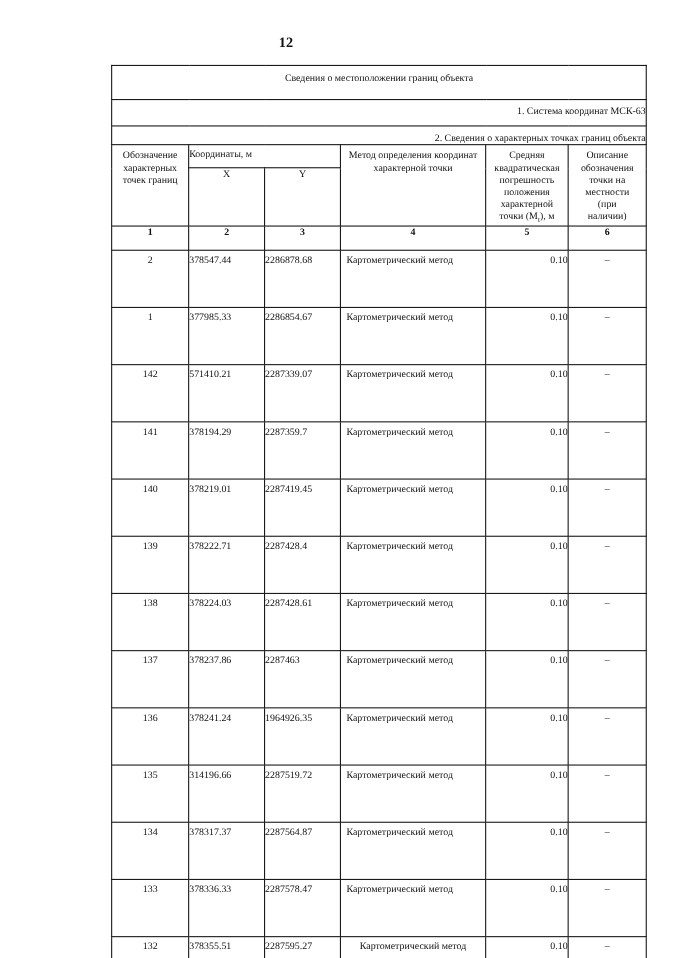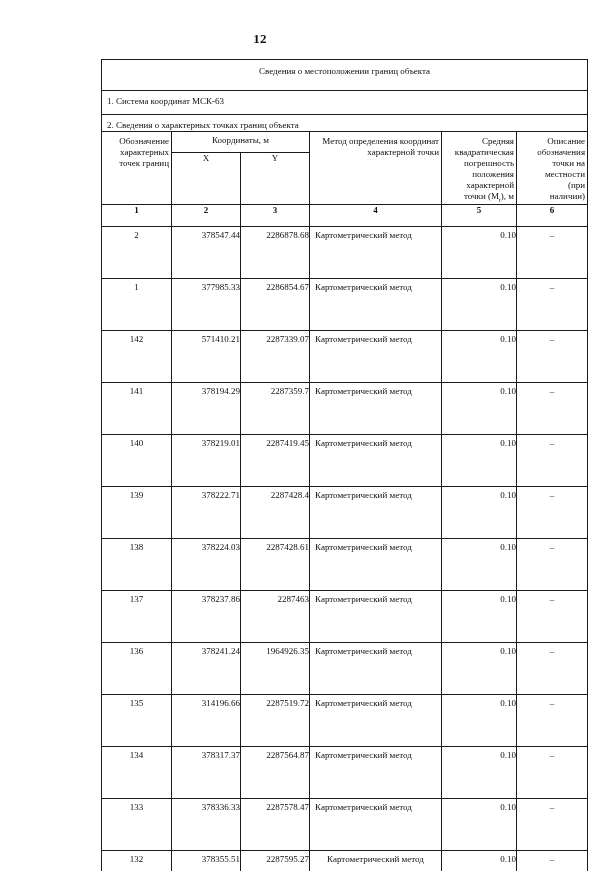--- a/index.html
+++ b/index.html
@@ -47,37 +47,36 @@
 
   
   .banner-title {
     height: 24px;
     text-align: center;
     font-size: 9px;
     padding-top: 6px !important;
     margin-top: 24px;
   }
   .banner-left {
-    text-align: left;
+    text-align: right;
     font-size: 9px;
     padding: 5px 0 0 5px !important;
   }
   .r-sys { height: 24px; }
   .r-info { height: 15px; }
 
   
   .colhead {
-    text-align: right;
+    text-align: center;
     vertical-align: top;
     font-size: 8.6px;
     line-height: 1.25;
     padding: 4px 2px 0 2px !important;
   }
   .coord-span {
-    text-align: center;
     height: 17px;
     font-size: 8.6px;
     padding-top: 3px !important;
   }
   .xy-cell {
     text-align: center;
     vertical-align: middle;
     font-size: 10px;
     height: 51px;
   }
@@ -96,21 +95,21 @@
   .datarow td {
     height: 48px;
     vertical-align: top;
   }
   .c-point {
     text-align: center;
     font-size: 9px;
     padding-top: 3px !important;
   }
   .c-num {
-    text-align: right;
+    text-align: left;
     font-size: 9px;
     padding-top: 3px !important;
     font-family: Liberation Serif, serif;
   }
   .c-method {
     text-align: left;
     font-size: 9px;
     padding: 3px 0 0 5px !important;
   }
   .c-method.centered { text-align: center; padding-left: 0 !important; }

